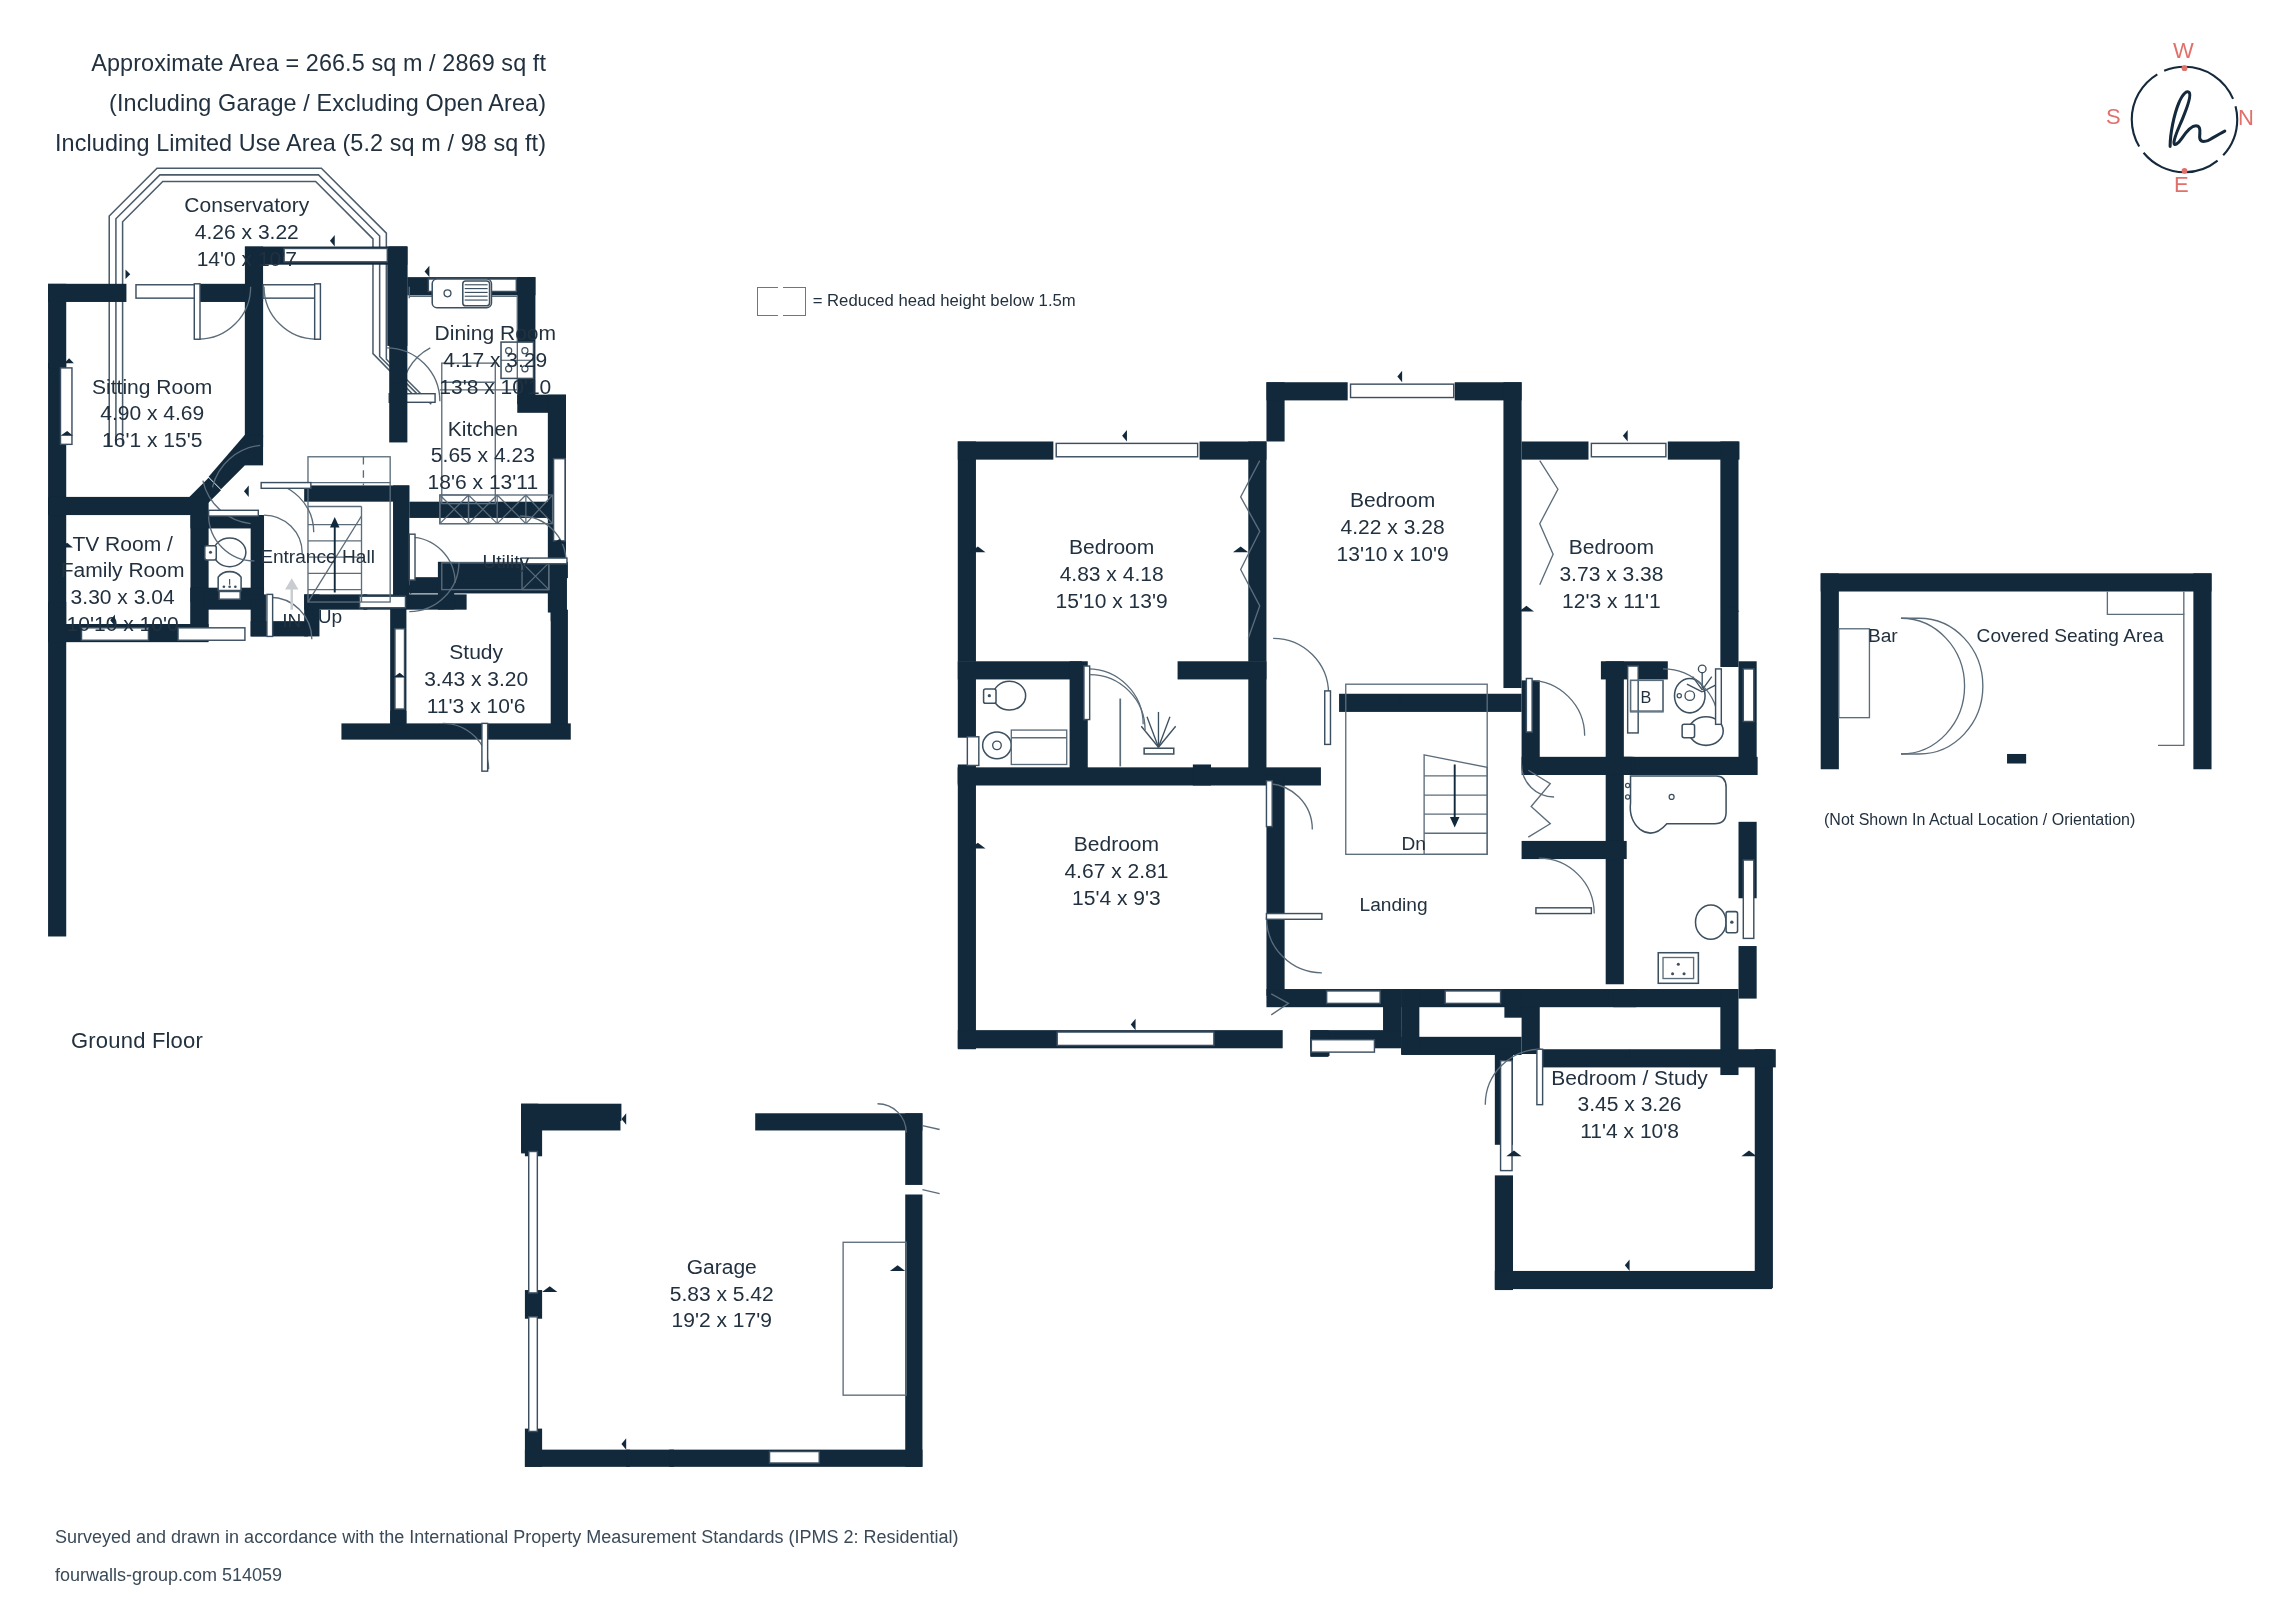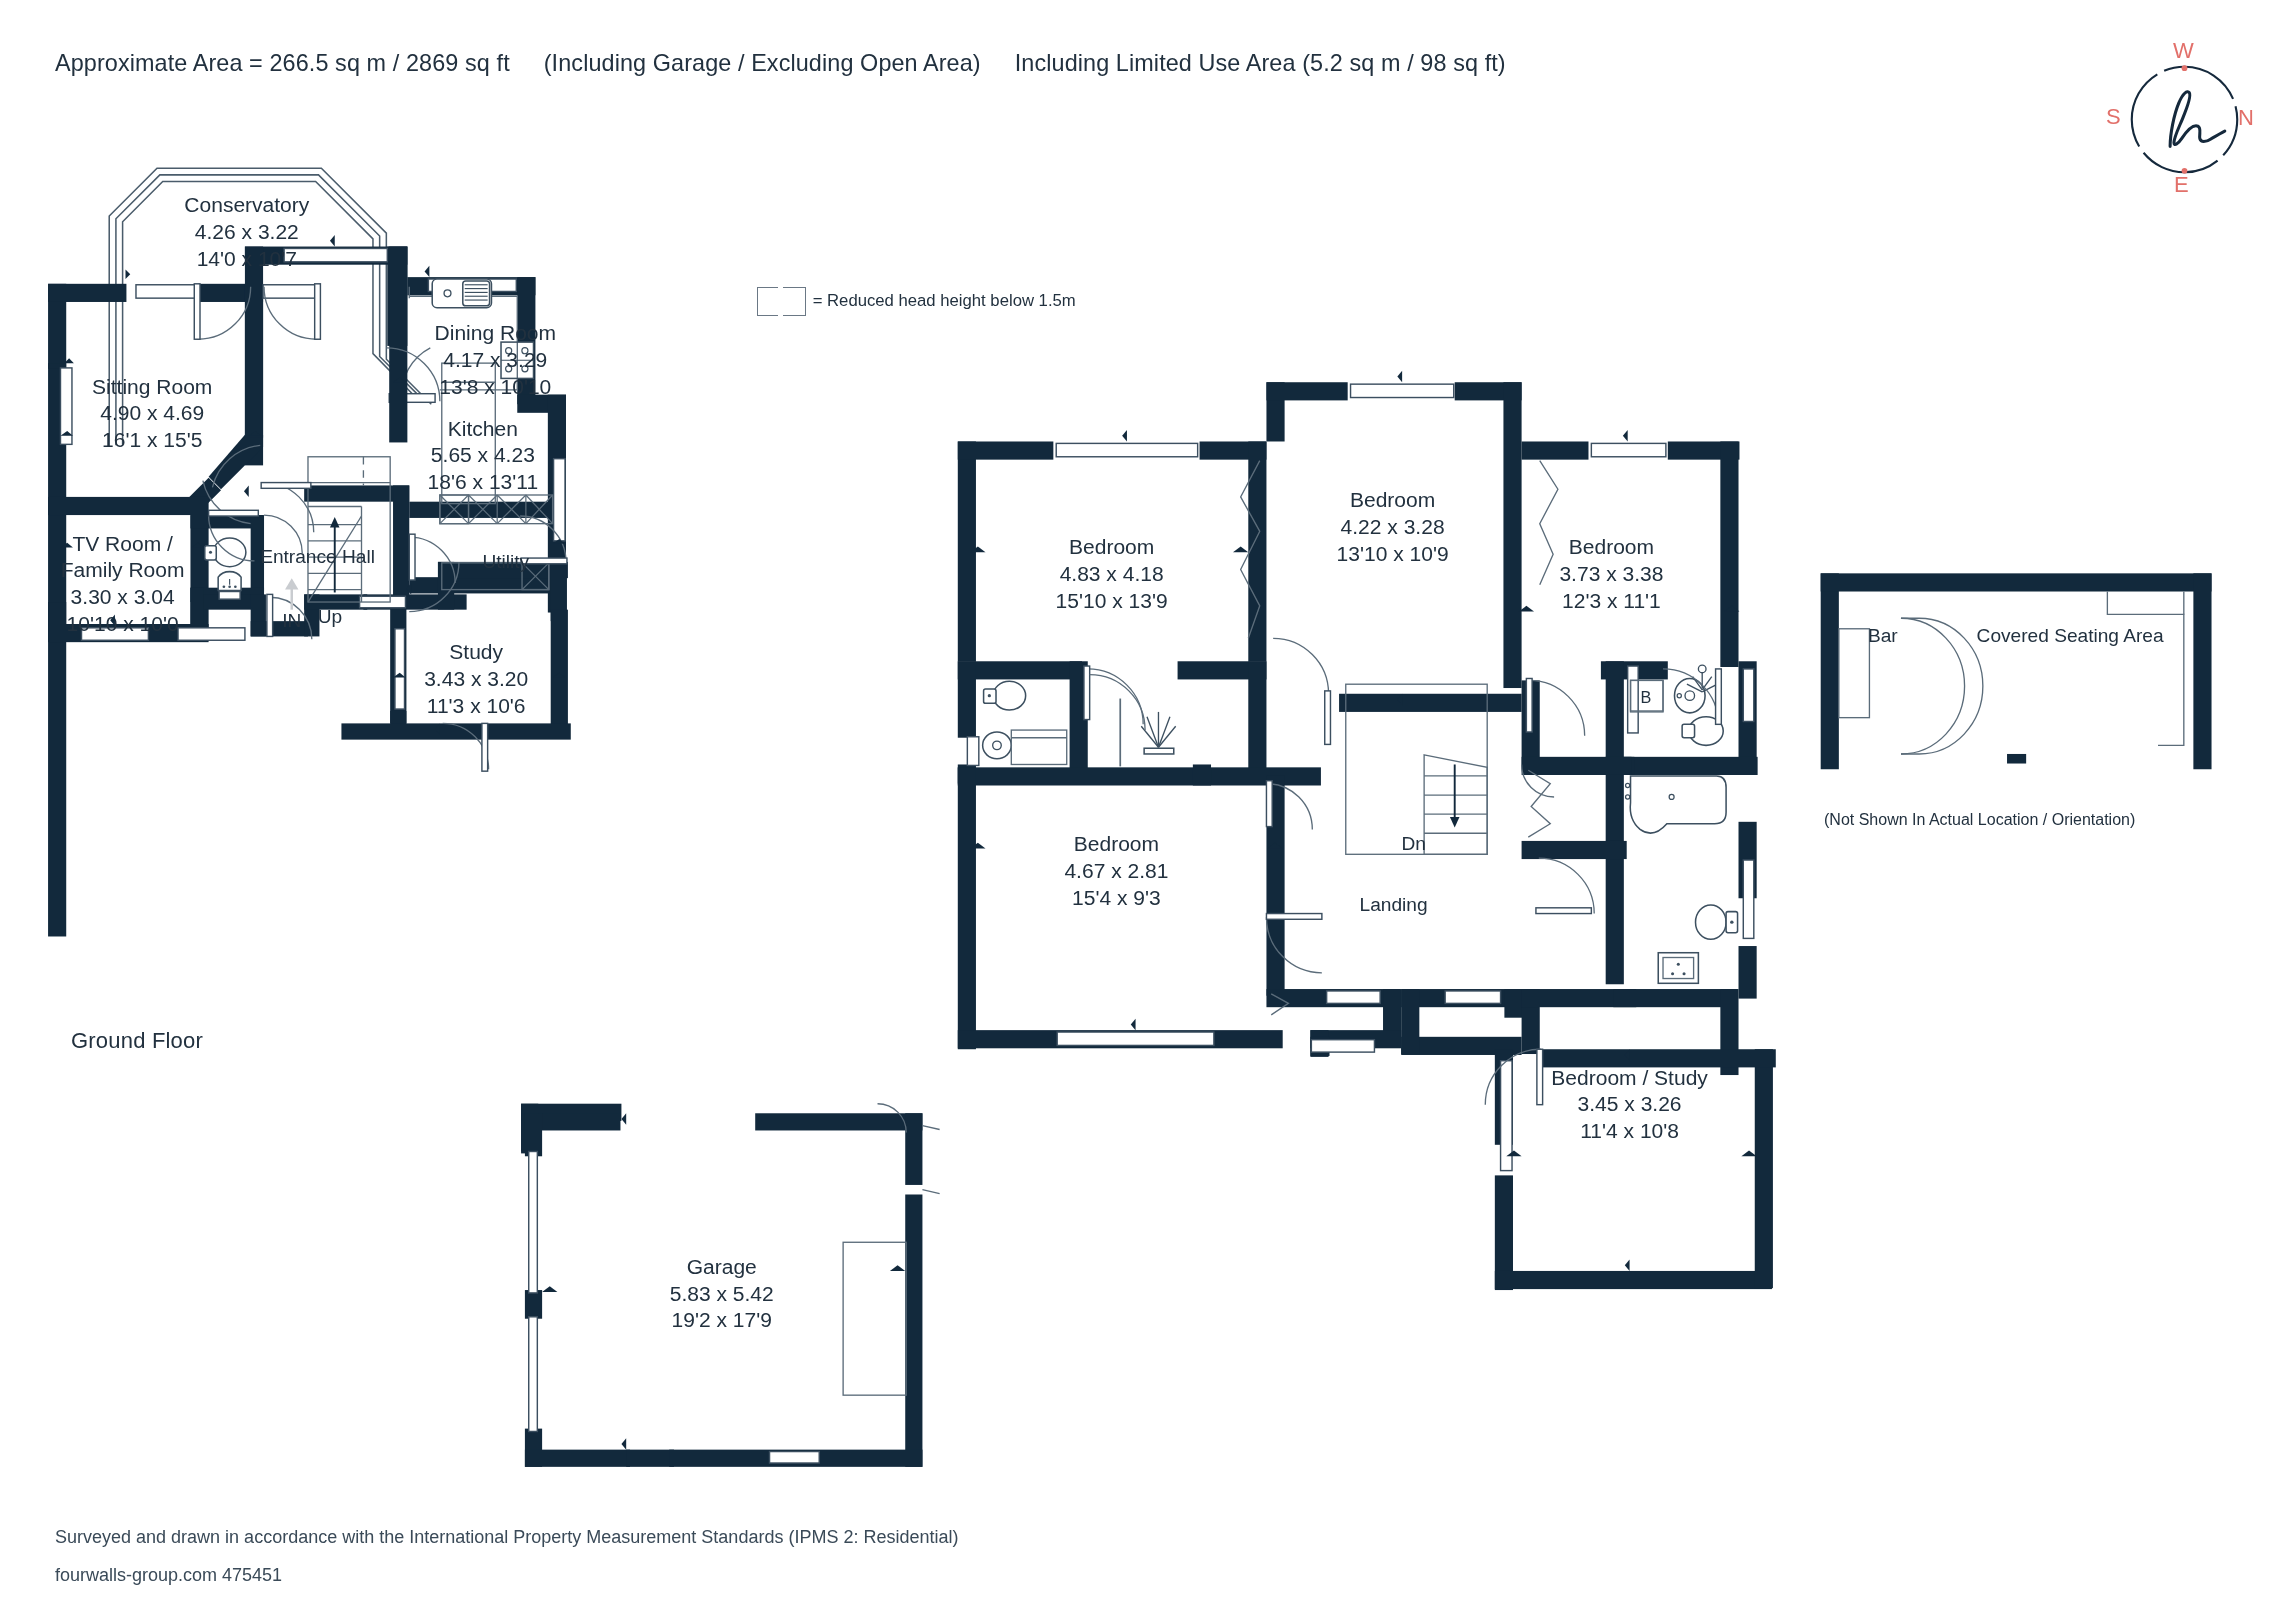--- a/index.html
+++ b/index.html
@@ -21,22 +21,23 @@
     inset: 0;
     background: #ffffff;
   }
 
   
   .header-notes {
     position: absolute;
     left: 55px;
     top: 50px;
     display: flex;
-    flex-direction: row;
-    gap: 34px;
+    flex-direction: column;
+    gap: 13px;
+    text-align: right;
   }
   .header-notes div {
     font-size: 23.4px;
     letter-spacing: 0.1px;
     color: #22313f;
     white-space: nowrap;
   }
 
   
   .compass {
@@ -179,21 +180,21 @@
     </span>
     <span class="legend-text">= Reduced head height below 1.5m</span>
   </div>
 
   <div class="floor-label" id="ground-floor-label">Ground Floor</div>
   <div class="floor-label" id="first-floor-label">First Floor</div>
   <div class="outbuilding-note">(Not Shown In Actual Location / Orientation)</div>
 
   <div class="footer">
     <div>Surveyed and drawn in accordance with the International Property Measurement Standards (IPMS 2: Residential)</div>
-    <div>fourwalls-group.com 475451</div>
+    <div>fourwalls-group.com 514059</div>
   </div>
 
   <svg class="plan" viewBox="0 0 2400 1689">
 
     <g>
 
       <g>
         <path class="thin" d="M128 465 L128 232 L170 190 L330 190 L390 250 L390 370 L437 418"></path>
         <path class="thin" d="M121 466 L121 229 L167 183 L333 183 L397 247 L397 373 L444 420"></path>
         <path class="thin" d="M114 467 L114 226 L164 176 L336 176 L404 244 L404 376 L451 423"></path>

